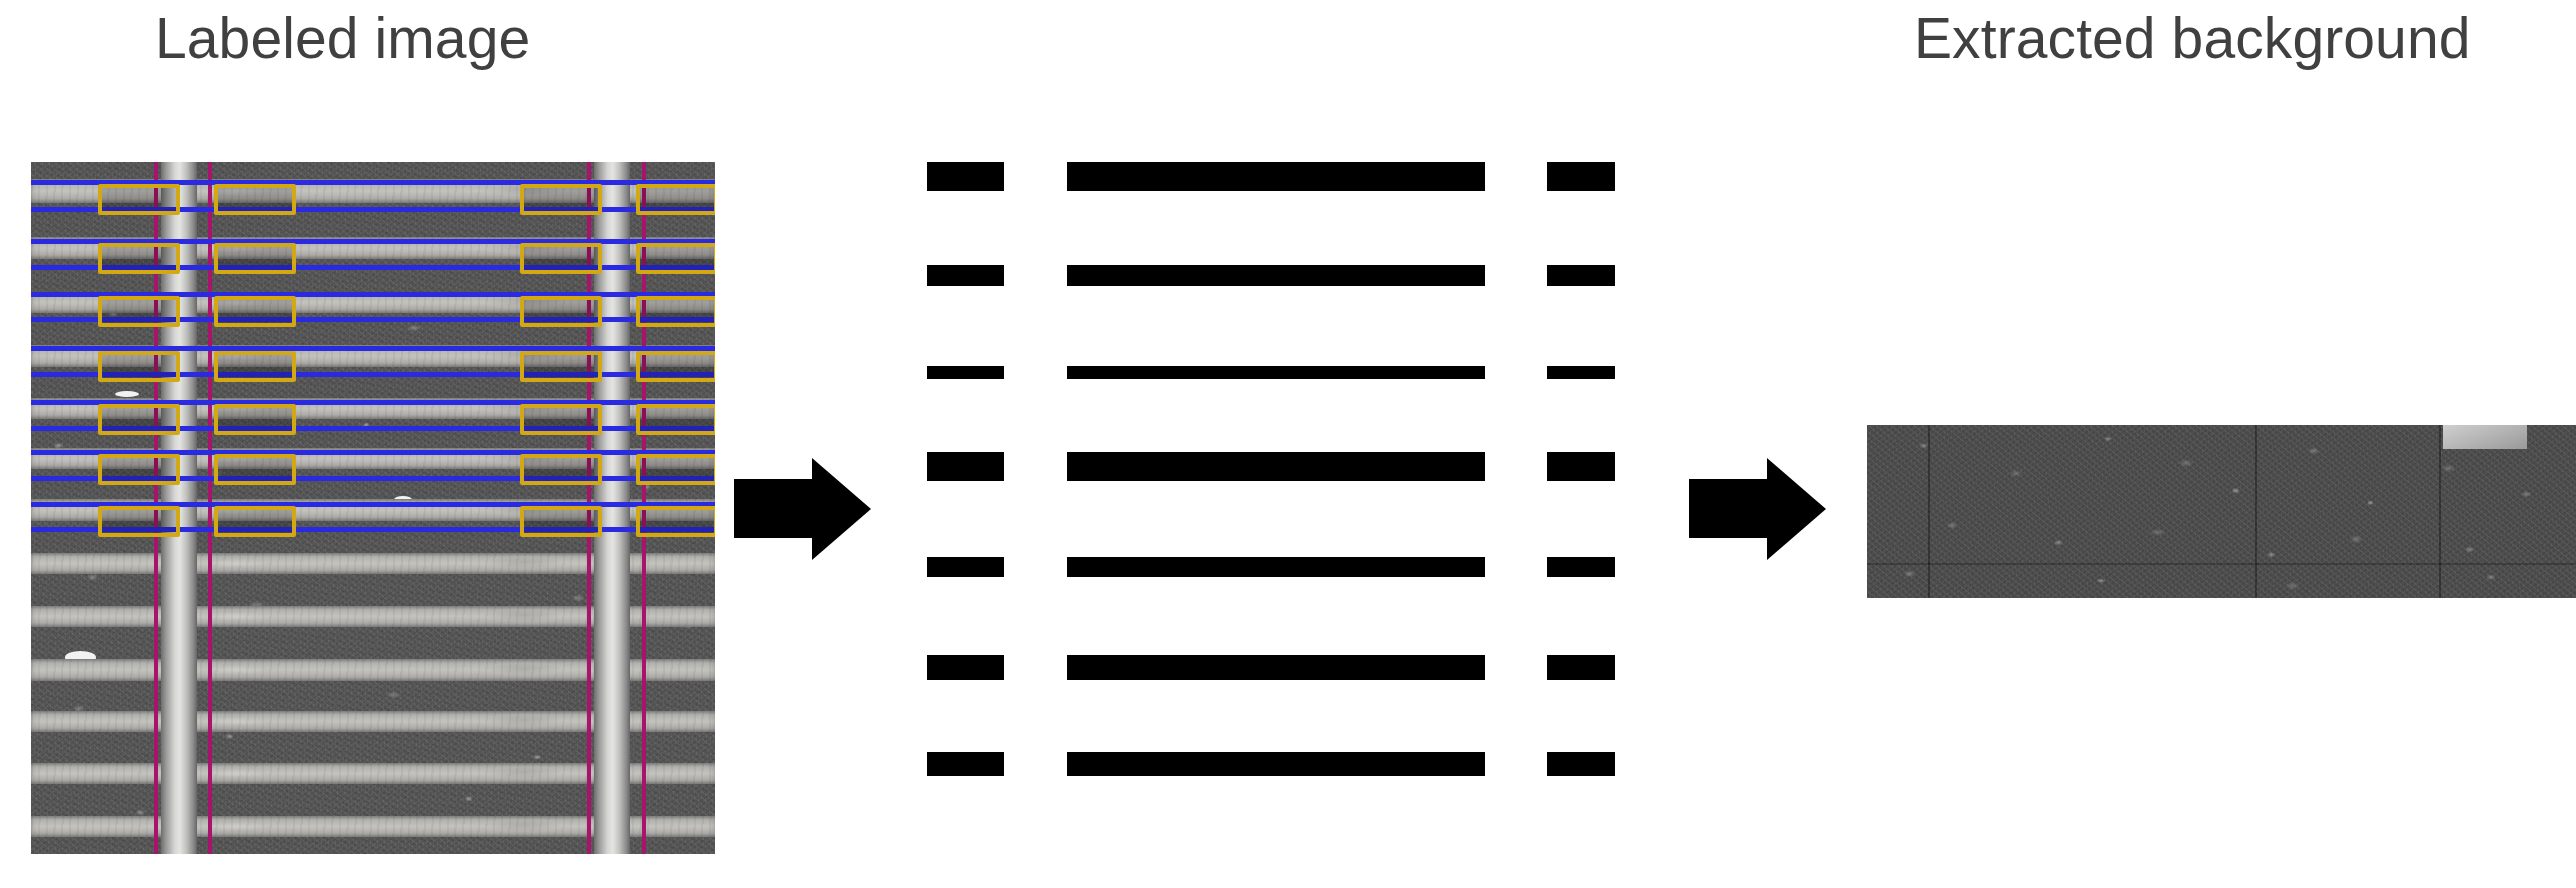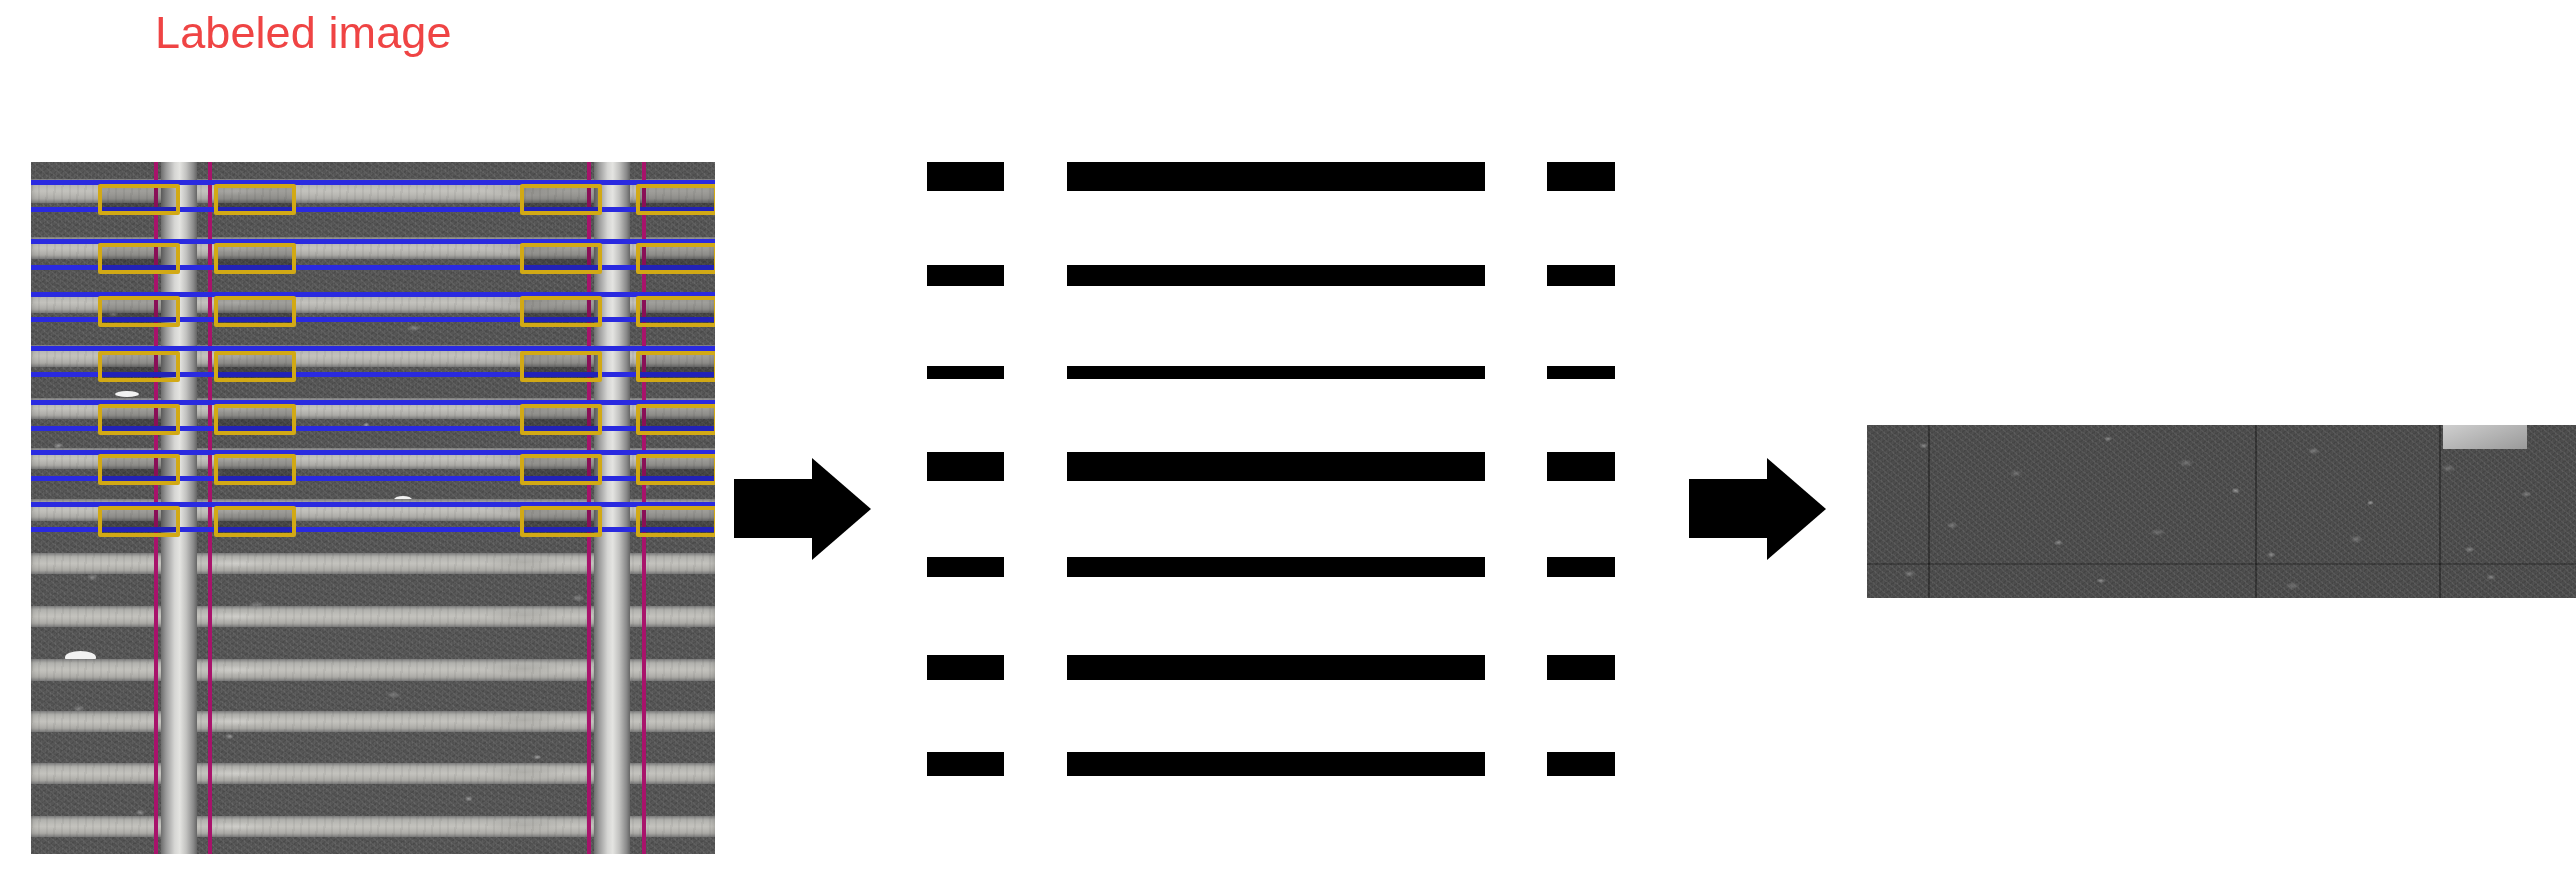--- a/index.html
+++ b/index.html
@@ -2,22 +2,22 @@
 <html style="font-size:11.2px"><head>
 <meta charset="utf-8">
 <style>
   html,body{margin:0;padding:0;background:#fff;}
   body{width:2576px;height:888px;position:relative;overflow:hidden;
        font-family:"Liberation Sans","DejaVu Sans",sans-serif;}
 
   .stage{position:absolute;inset:0;}
 
   
-  .title{position:absolute;white-space:nowrap;color:#ef4444;
-         font-size:45px;font-weight:400;letter-spacing:0.1px;line-height:1;}
+  .title{position:absolute;white-space:nowrap;color:#404040;
+         font-size:57px;font-weight:400;letter-spacing:0.1px;line-height:1;}
   #title-labeled   {left:155px; top:9.8px;}
   #title-mask      {left:1031px;top:9.8px;}
   #title-extracted {left:1914px;top:9.8px;}
 
   
   #panel-labeled{position:absolute;left:31px;top:162px;width:684px;height:692px;
                  overflow:hidden;background:#4d4d4d;}
 
   
   .ballast{position:absolute;inset:0;
@@ -124,20 +124,21 @@
   .seam-v{position:absolute;top:0;bottom:0;width:2.1px;background:rgba(0,0,0,.32);}
   .seam-h{position:absolute;left:0;right:0;height:2.1px;background:rgba(0,0,0,.22);}
   .bright-patch{position:absolute;background:linear-gradient(160deg,#cfcfcf,#9a9a9a);}
 </style>
 </head>
 <body>
 
 <div class="stage">
 
   <div class="title" id="title-labeled">Labeled image</div>
+  <div class="title" id="title-extracted">Extracted background</div>
 
   <div id="panel-labeled">
     <div class="ballast"></div>
 
     <div class="speck" style="left:34px;top:489px;width:31px;height:12.6px;"></div>
     <div class="speck" style="left:391px;top:609px;width:15.4px;height:7.7px;"></div>
     <div class="speck" style="left:363px;top:334px;width:18px;height:7px;"></div>
     <div class="speck" style="left:84px;top:229px;width:24px;height:6.3px;"></div>
 
     <div id="sleeper-layer">

